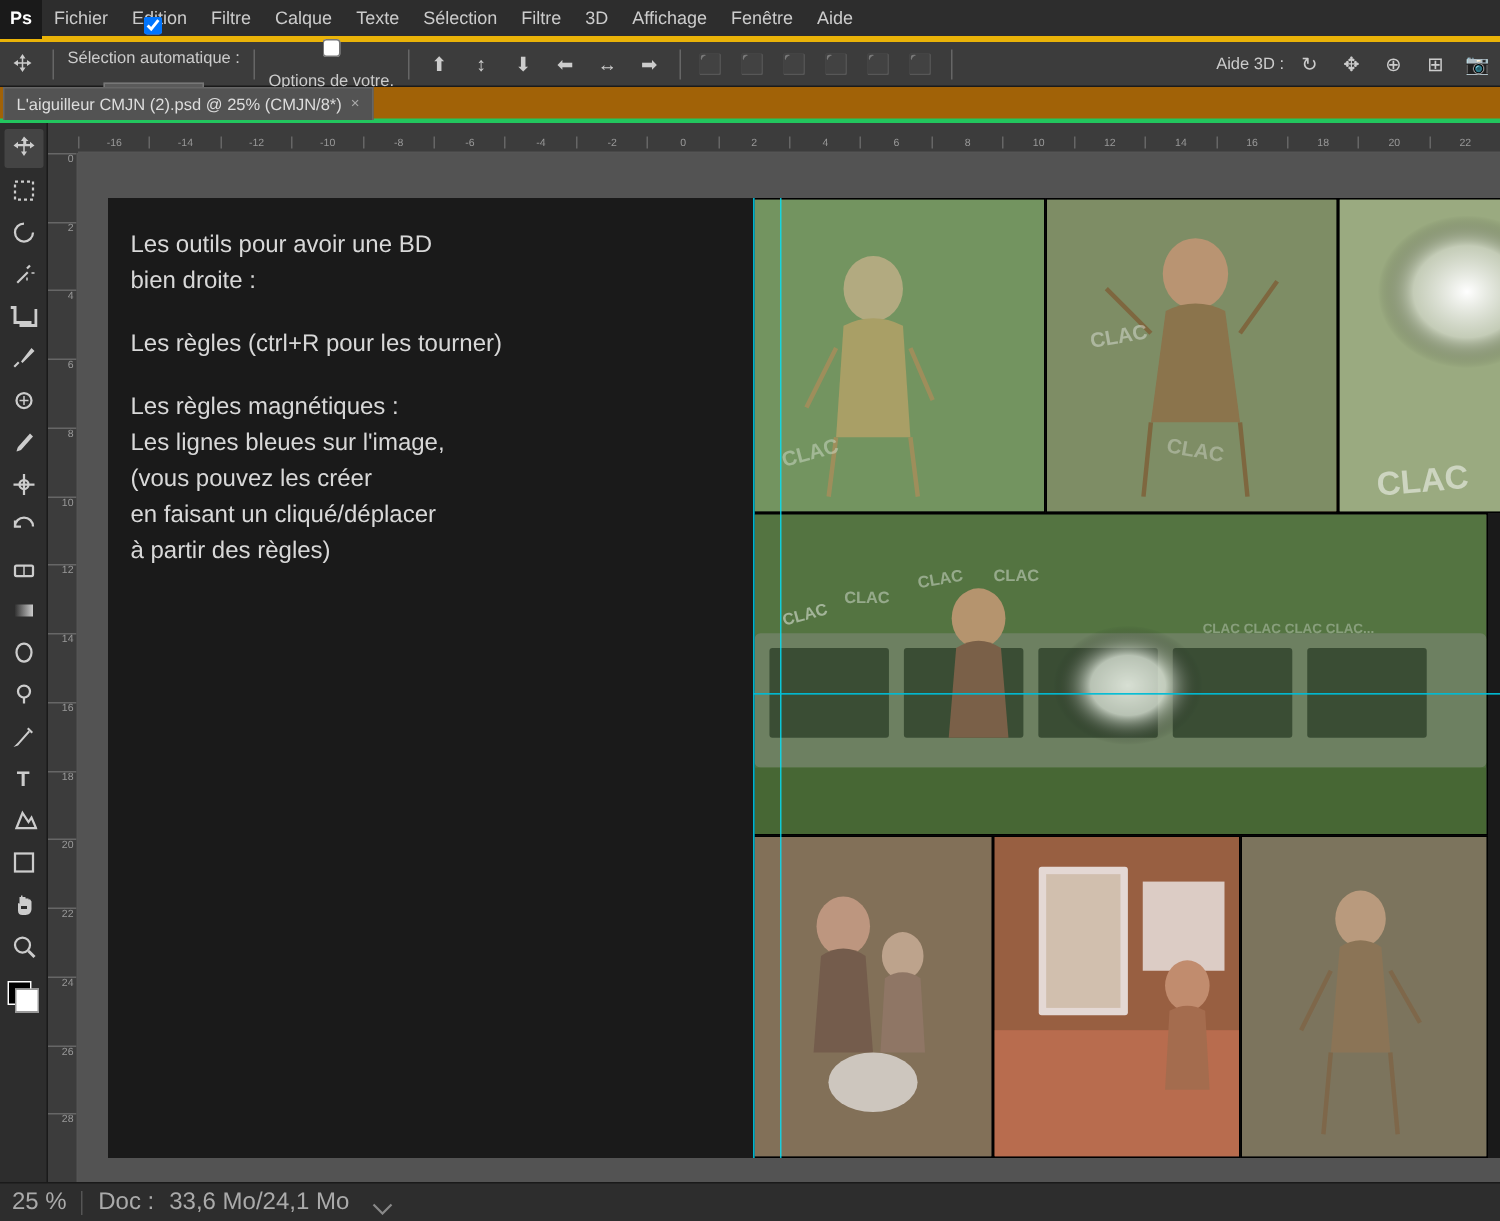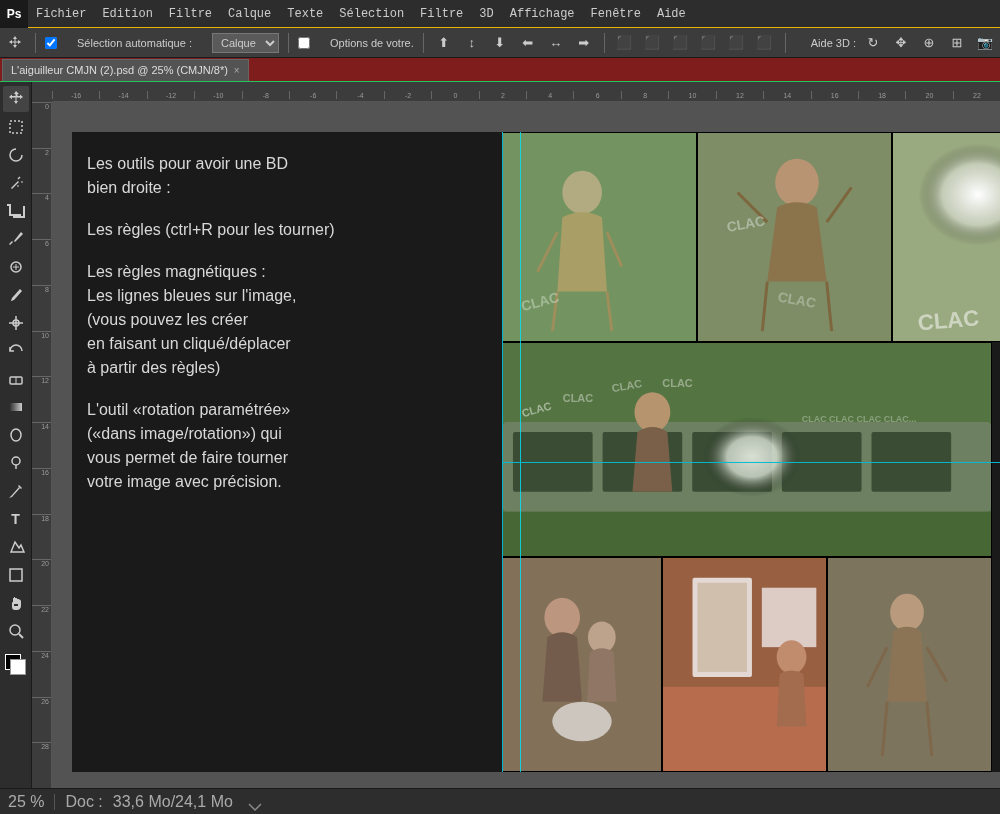--- a/index.html
+++ b/index.html
@@ -2,61 +2,61 @@
 <html><head>
   <meta charset="utf-8">
   <style>
     * { margin: 0; padding: 0; box-sizing: border-box; }
     body { width: 1000px; height: 814px; overflow: hidden; background: #535353; font-family: Arial, sans-serif; }
 
     
     #menu-bar {
       width: 100%; height: 28px; background: #2d2d2d;
       display: flex; align-items: center;
-      border-bottom: 1px solid #eab308;
+      border-bottom: 4px solid #eab308;
     }
     #menu-bar .app-icon {
       width: 28px; height: 28px; background: #1a1a1a;
       display: flex; align-items: center; justify-content: center;
       flex-shrink: 0;
     }
     #menu-bar .app-icon span { color: #fff; font-size: 12px; font-weight: bold; }
-    .menu-items { display: flex; align-items: center; height: 100%; font-family: Liberation Mono, monospace; }
+    .menu-items { display: flex; align-items: center; height: 100%; }
     .menu-item {
       padding: 0 8px; height: 100%; display: flex; align-items: center;
       color: #ccc; font-size: 12px; cursor: pointer; white-space: nowrap;
     }
 
     
     #toolbar {
       width: 100%; height: 30px; background: #3c3c3c;
       display: flex; align-items: center;
       padding: 0 4px; gap: 6px;
       border-bottom: 1px solid #1a1a1a;
     }
-    .toolbar-item { display: flex; align-items: center; gap: 20px; }
+    .toolbar-item { display: flex; align-items: center; gap: 10px; flex-direction: column; }
     .toolbar-checkbox { width: 12px; height: 12px; }
     .toolbar-label { color: #ccc; font-size: 11px; white-space: nowrap; }
     .toolbar-dropdown {
       background: #5a5a5a; border: 1px solid #777; color: #ccc;
       font-size: 11px; padding: 1px 4px; height: 20px; cursor: pointer;
     }
     .toolbar-sep { width: 1px; height: 20px; background: #666; margin: 0 3px; }
     .toolbar-icon-btn {
       color: #ccc; font-size: 13px; cursor: pointer; padding: 2px 3px;
       display: flex; align-items: center; justify-content: center;
       width: 22px; height: 22px;
     }
     .toolbar-mode { color: #ccc; font-size: 11px; margin-left: auto; white-space: nowrap; }
 
     
     #tab-bar {
-      width: 100%; height: 24px; background: #7f1d1d;
-      display: flex; align-items: center;
-      border-bottom: 1px solid #22c55e; padding: 0 2px;
+      width: 100%; height: 24px; background: #a16207;
+      display: flex; align-items: flex-start;
+      border-bottom: 3px solid #22c55e; padding: 0 2px;
     }
     .tab {
       display: flex; align-items: center; height: 22px;
       background: #535353; padding: 0 8px; gap: 6px;
       font-size: 11px; color: #ddd; cursor: pointer;
       border: 1px solid #666; border-bottom: none;
     }
     .tab .tab-close { font-size: 10px; color: #aaa; cursor: pointer; }
 
     
@@ -460,24 +460,20 @@
 
           <div id="text-panel">
             <p style="white-space:pre-line;">Les outils pour avoir une BD
 bien droite :</p>
             <p>Les règles (ctrl+R pour les tourner)</p>
             <p style="white-space:pre-line;">Les  règles magnétiques :
 Les lignes bleues sur l'image,
 (vous pouvez les créer
 en faisant un cliqué/déplacer
 à partir des règles)</p>
-            <p style="white-space:pre-line;">L'outil «rotation paramétrée»
-(«dans image/rotation») qui
-vous permet de faire tourner
-votre image avec précision.</p>
           </div>
 
           <div id="comic-area">
 
             <div id="row1" class="comic-strip">
 
               <div class="panel panel-sim p1" style="width:195px;">
                 
                 <svg width="100%" height="100%" viewBox="0 0 195 210" preserveAspectRatio="xMidYMid slice">
                   <rect width="195" height="210" fill="#7a9868"></rect>

